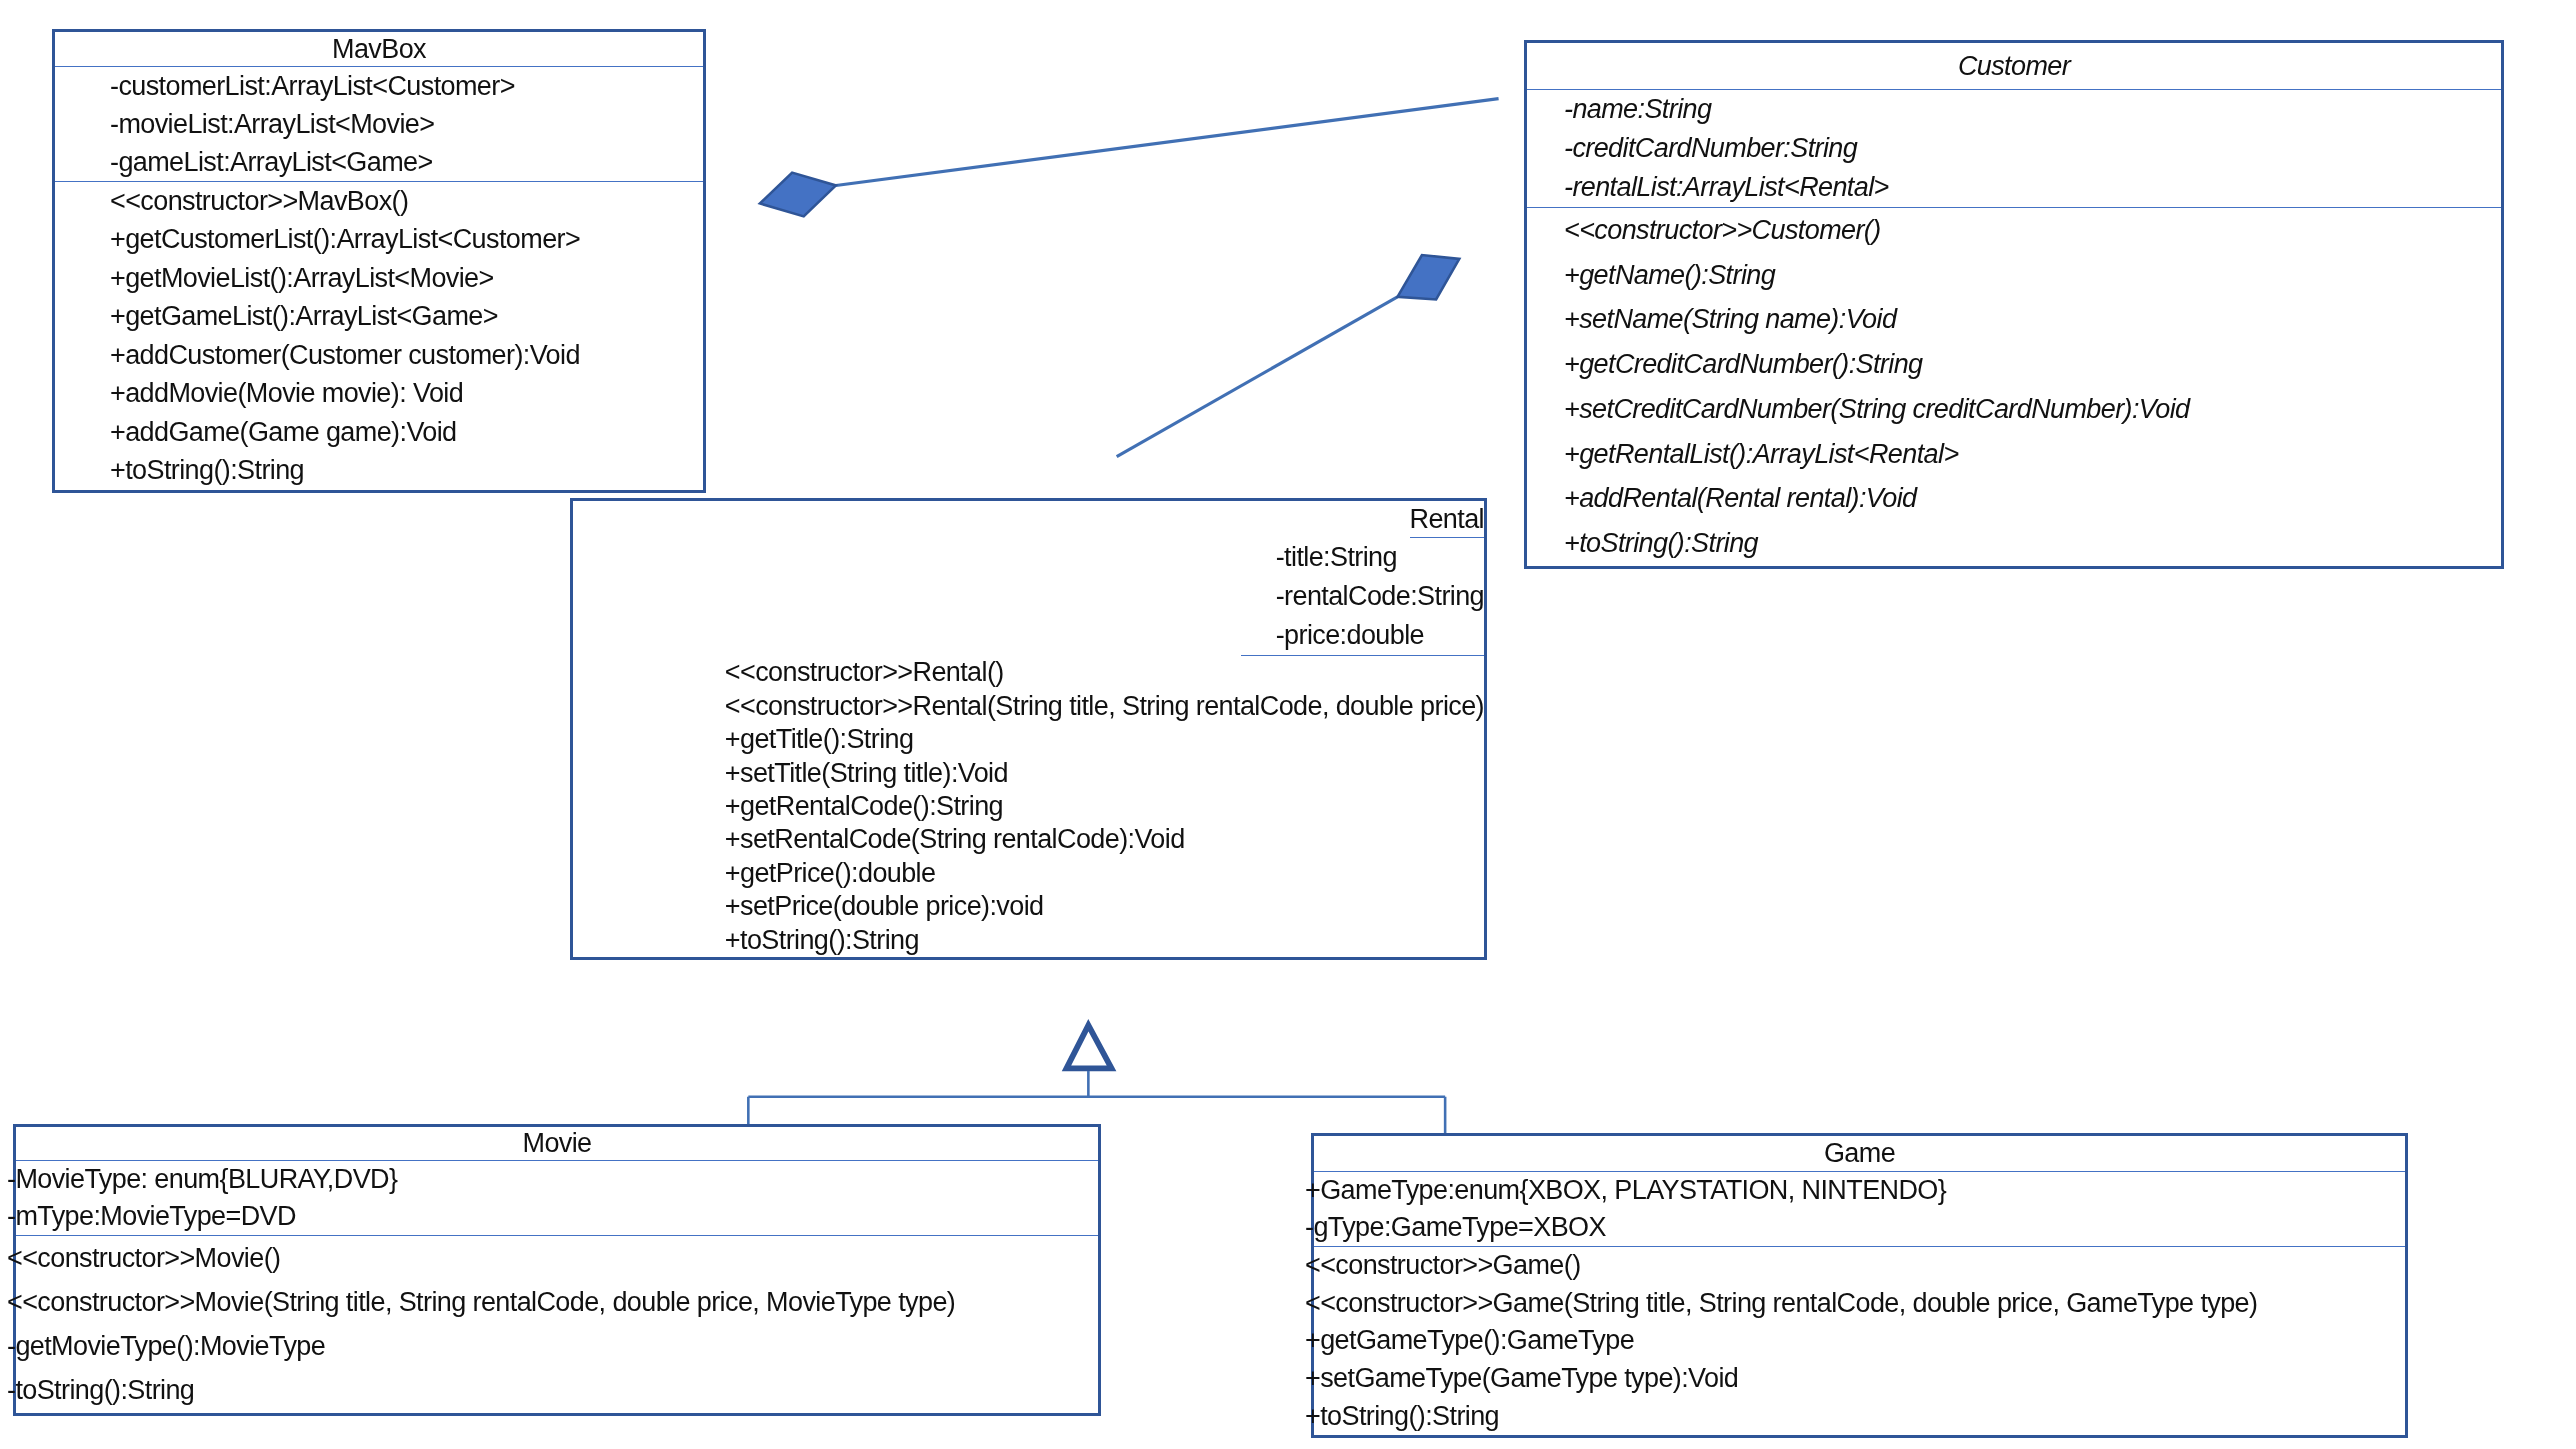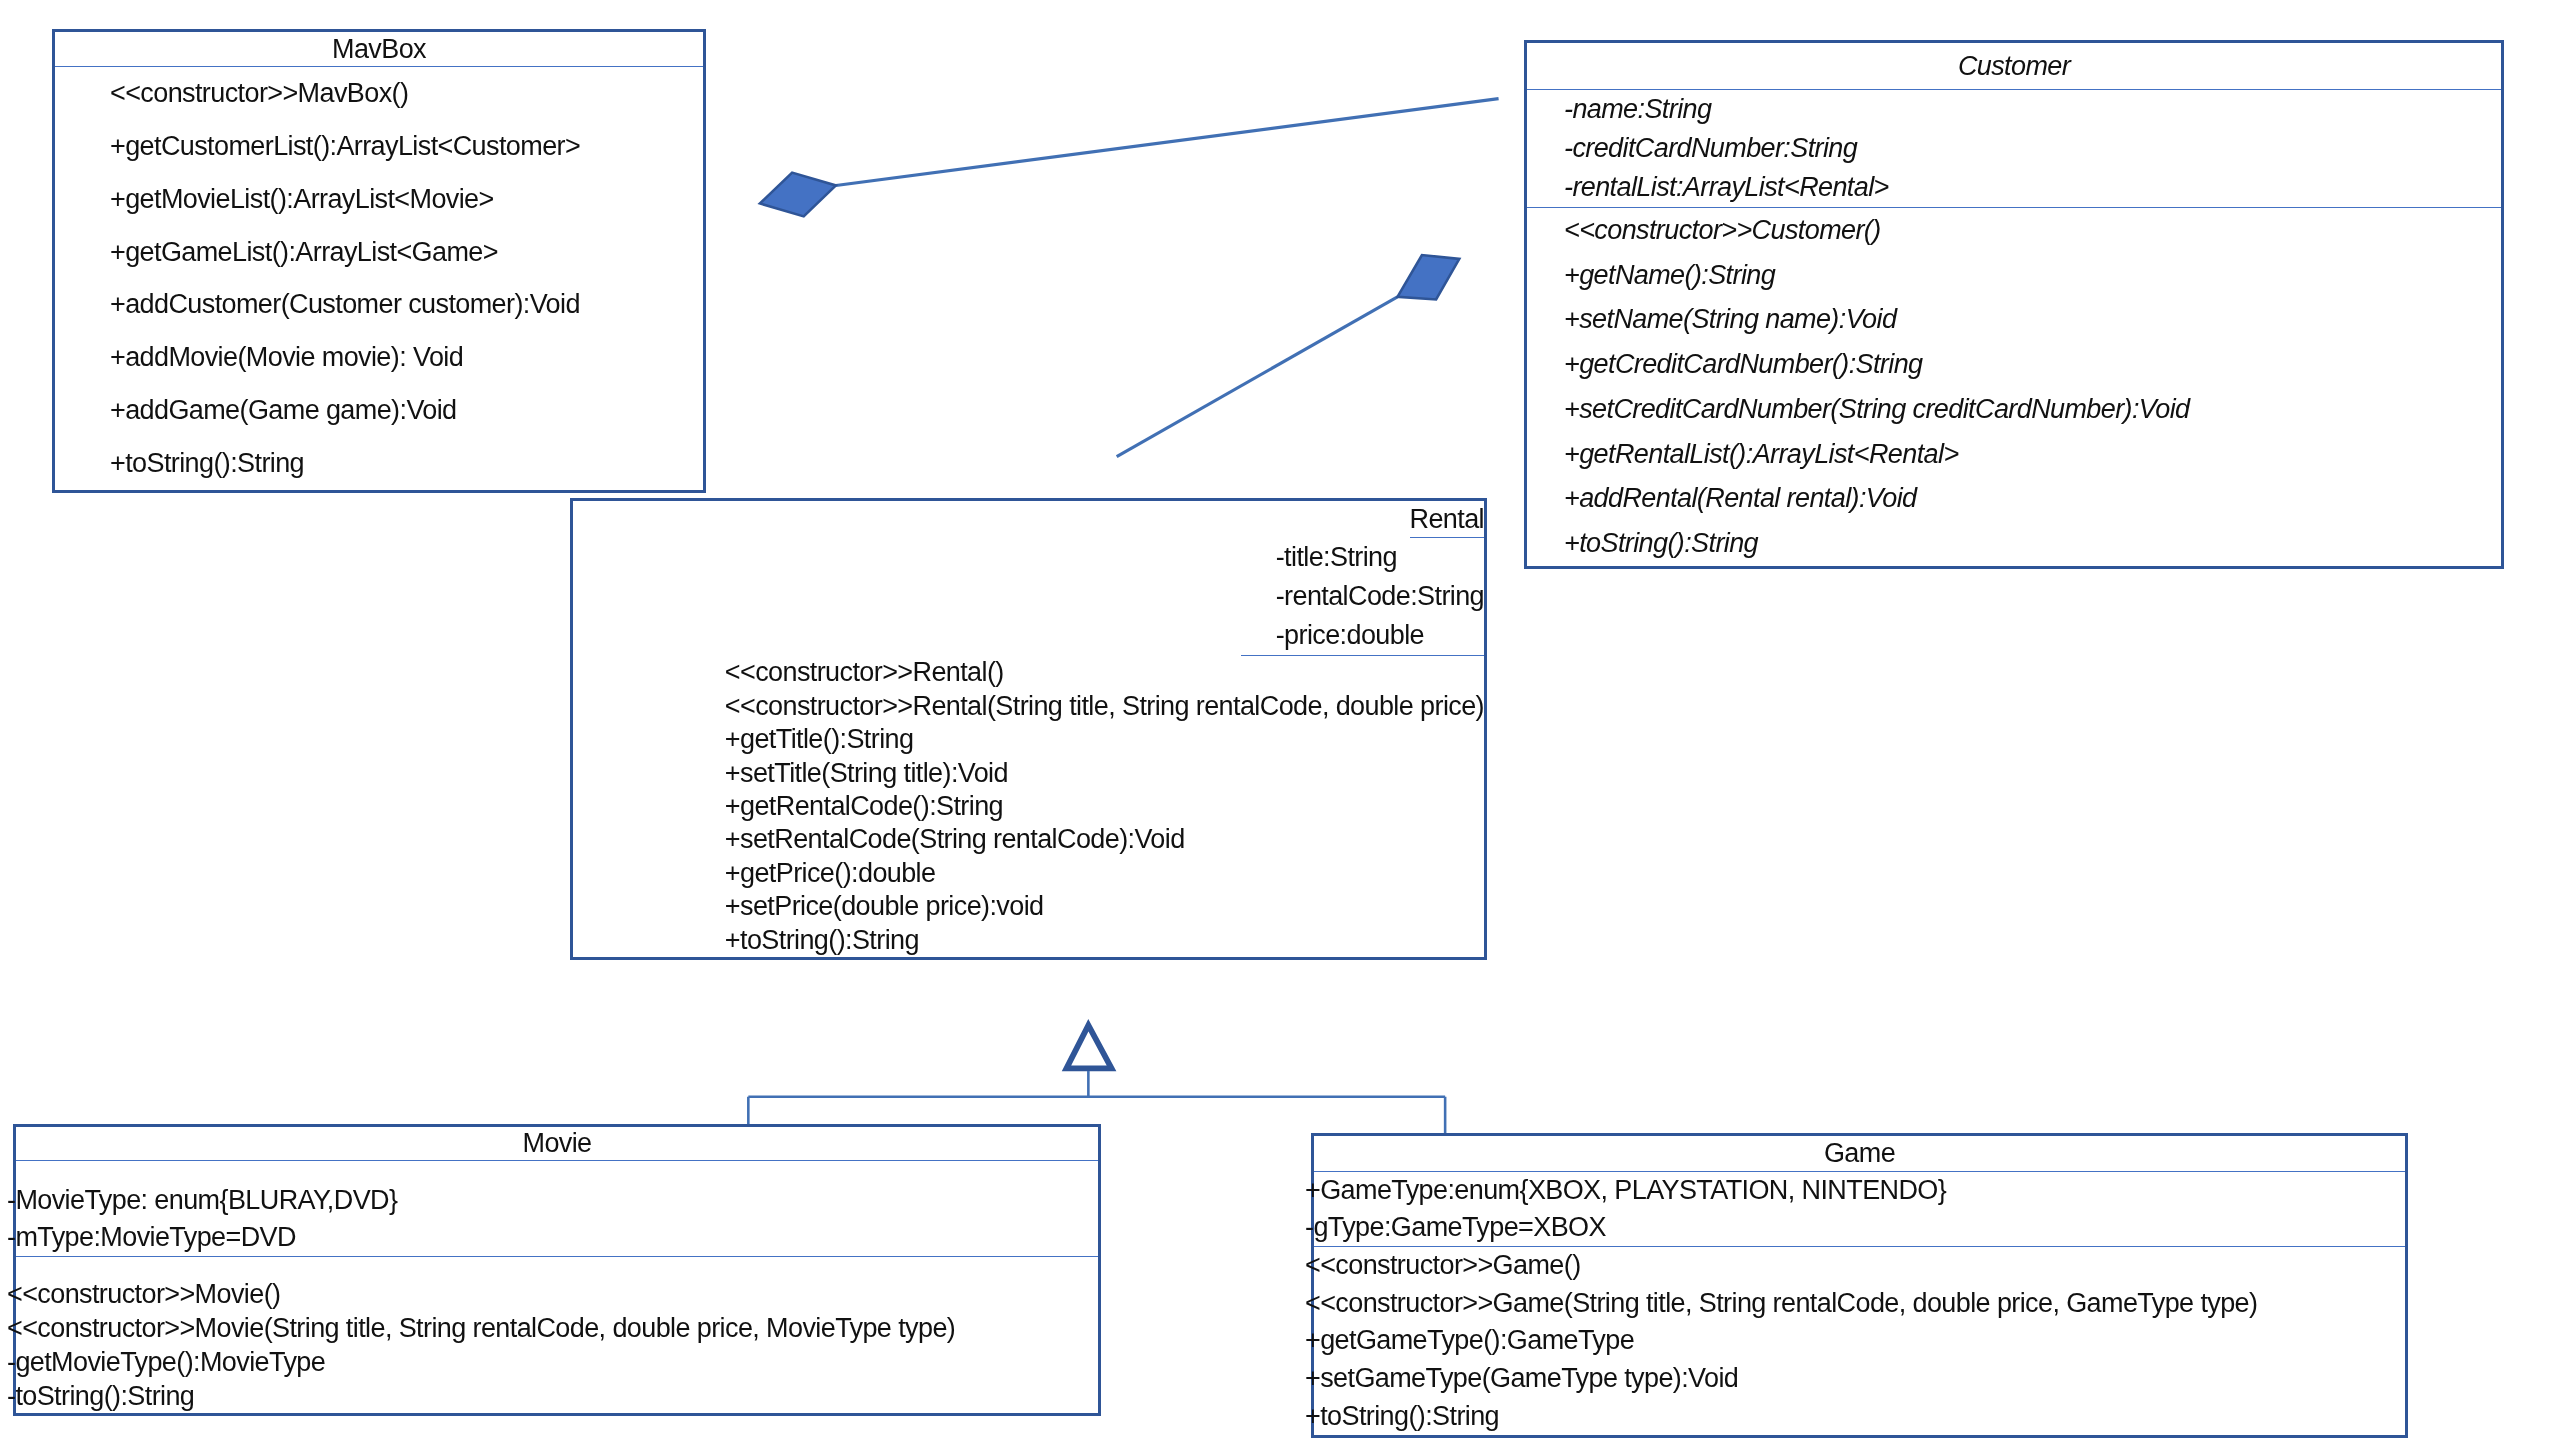--- a/index.html
+++ b/index.html
@@ -74,20 +74,25 @@
 
     <line class="assoc" x1="2170" y1="461" x2="1734" y2="709"></line>
     <polygon class="diamond" points="2170,461 2208,396 2266,402 2230,465"></polygon>
 
     <polygon class="triangle" points="1690,1592 1656,1659 1726,1659"></polygon>
     <path class="conn" d="M1690,1663 L1690,1703 M1162,1703 L2244,1703 M1162,1703 L1162,1747 M2244,1703 L2244,1762"></path>
   </svg>
 
   <div class="uml-class" style="left:52px; top:29px; width:654px; height:464px; --th:35px; --ah:115px; --pad:55px;">
     <div class="uml-title">MavBox</div>
+    <div class="uml-attrs">
+        <div class="row">-customerList:ArrayList&lt;Customer&gt;</div>
+        <div class="row">-movieList:ArrayList&lt;Movie&gt;</div>
+        <div class="row">-gameList:ArrayList&lt;Game&gt;</div>
+      </div>
     <div class="uml-methods">
         <div class="row">&lt;&lt;constructor&gt;&gt;MavBox()</div>
         <div class="row">+getCustomerList():ArrayList&lt;Customer&gt;</div>
         <div class="row">+getMovieList():ArrayList&lt;Movie&gt;</div>
         <div class="row">+getGameList():ArrayList&lt;Game&gt;</div>
         <div class="row">+addCustomer(Customer customer):Void</div>
         <div class="row">+addMovie(Movie movie): Void</div>
         <div class="row">+addGame(Game game):Void</div>
         <div class="row">+toString():String</div>
       </div>
@@ -125,21 +130,21 @@
         <div class="row">+getTitle():String</div>
         <div class="row">+setTitle(String title):Void</div>
         <div class="row">+getRentalCode():String</div>
         <div class="row">+setRentalCode(String rentalCode):Void</div>
         <div class="row">+getPrice():double</div>
         <div class="row">+setPrice(double price):void</div>
         <div class="row">+toString():String</div>
       </div>
   </div>
 
-  <div class="uml-class" style="left:13px; top:1124px; width:1088px; height:292px;gap:21px; --th:34px; --ah:75px; --pad:-9px;">
+  <div class="uml-class" style="left:13px; top:1124px; width:1088px; height:292px; --th:34px; --ah:75px; --pad:-9px;">
     <div class="uml-title">Movie</div>
     <div class="uml-attrs">
         <div class="row">-MovieType: enum{BLURAY,DVD}</div>
         <div class="row">-mType:MovieType=DVD</div>
       </div>
     <div class="uml-methods">
         <div class="row">&lt;&lt;constructor&gt;&gt;Movie()</div>
         <div class="row">&lt;&lt;constructor&gt;&gt;Movie(String title, String rentalCode, double price, MovieType type)</div>
         <div class="row">-getMovieType():MovieType</div>
         <div class="row">-toString():String</div>

